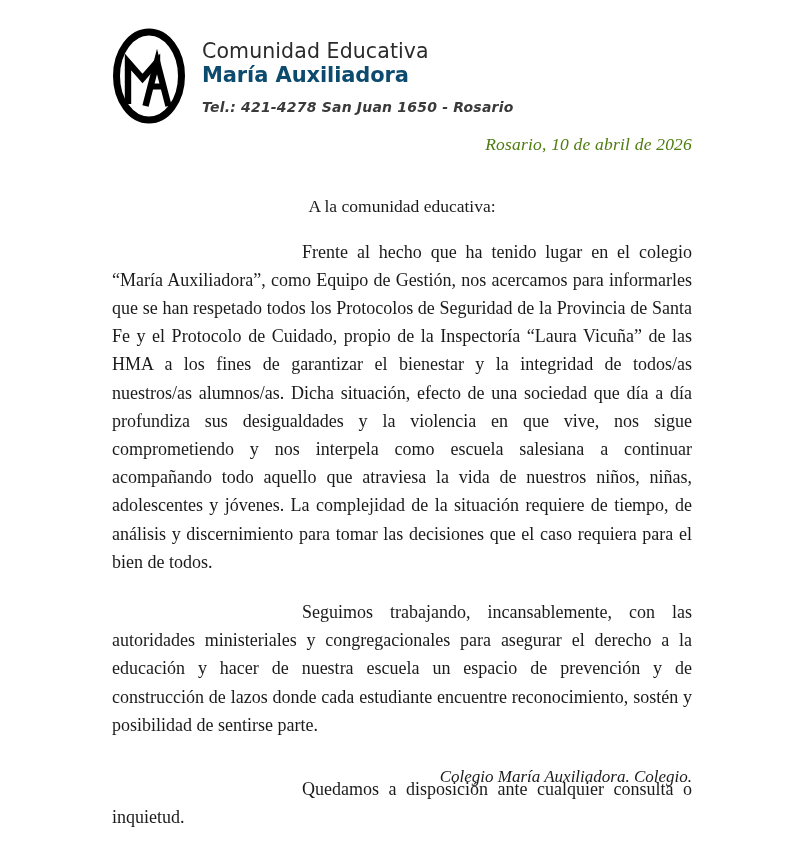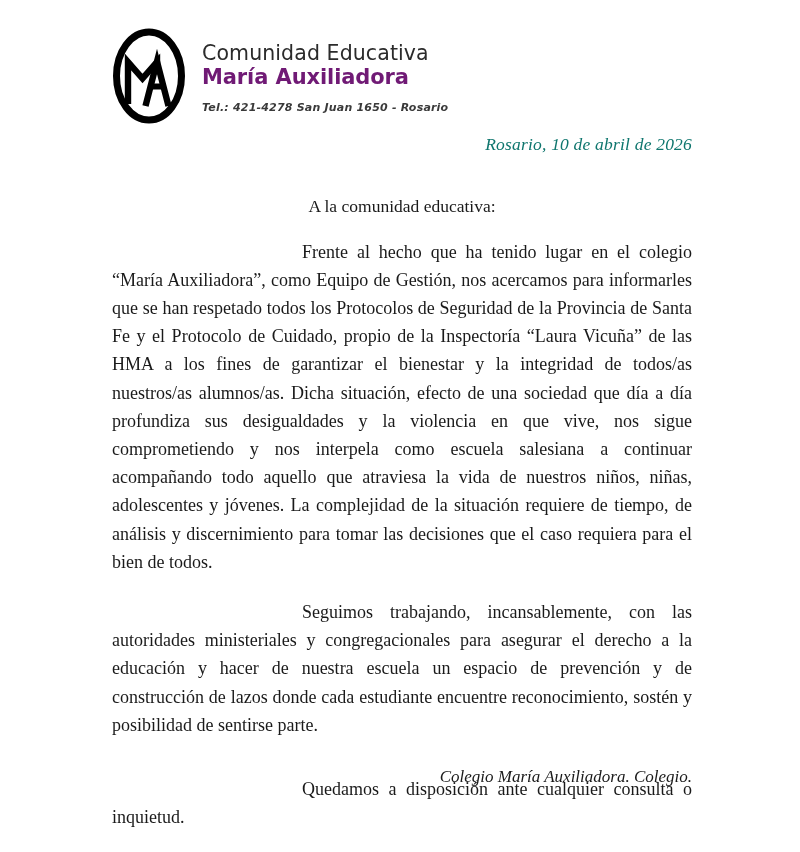--- a/index.html
+++ b/index.html
@@ -52,44 +52,44 @@
     font-size: 20.5px;
     font-weight: 400;
     letter-spacing: 0.1px;
     color: #2b2b2b;
     white-space: nowrap;
   }
   .brand-line2 {
     font-size: 21px;
     font-weight: 700;
     letter-spacing: -0.1px;
-    color: #701a75;
+    color: #0c4a6e;
     white-space: nowrap;
     margin-top: 1px;
   }
   .brand-contact {
     margin-top: 12px;
-    font-size: 11px;
+    font-size: 14px;
     font-style: italic;
     font-weight: 600;
     letter-spacing: 0.2px;
     color: #3a3a3a;
     white-space: nowrap;
   }
 
   
   .date-line {
     position: absolute;
     left: 112px;
     top: 134px;
     width: 580px;
     text-align: right;
     font-style: italic;
     font-size: 17.5px;
-    color: #0f766e;
+    color: #4d7c0f;
     letter-spacing: 0.2px;
   }
 
   
   .body-block {
     position: absolute;
     left: 112px;
     top: 198px;
     width: 580px;
   }

